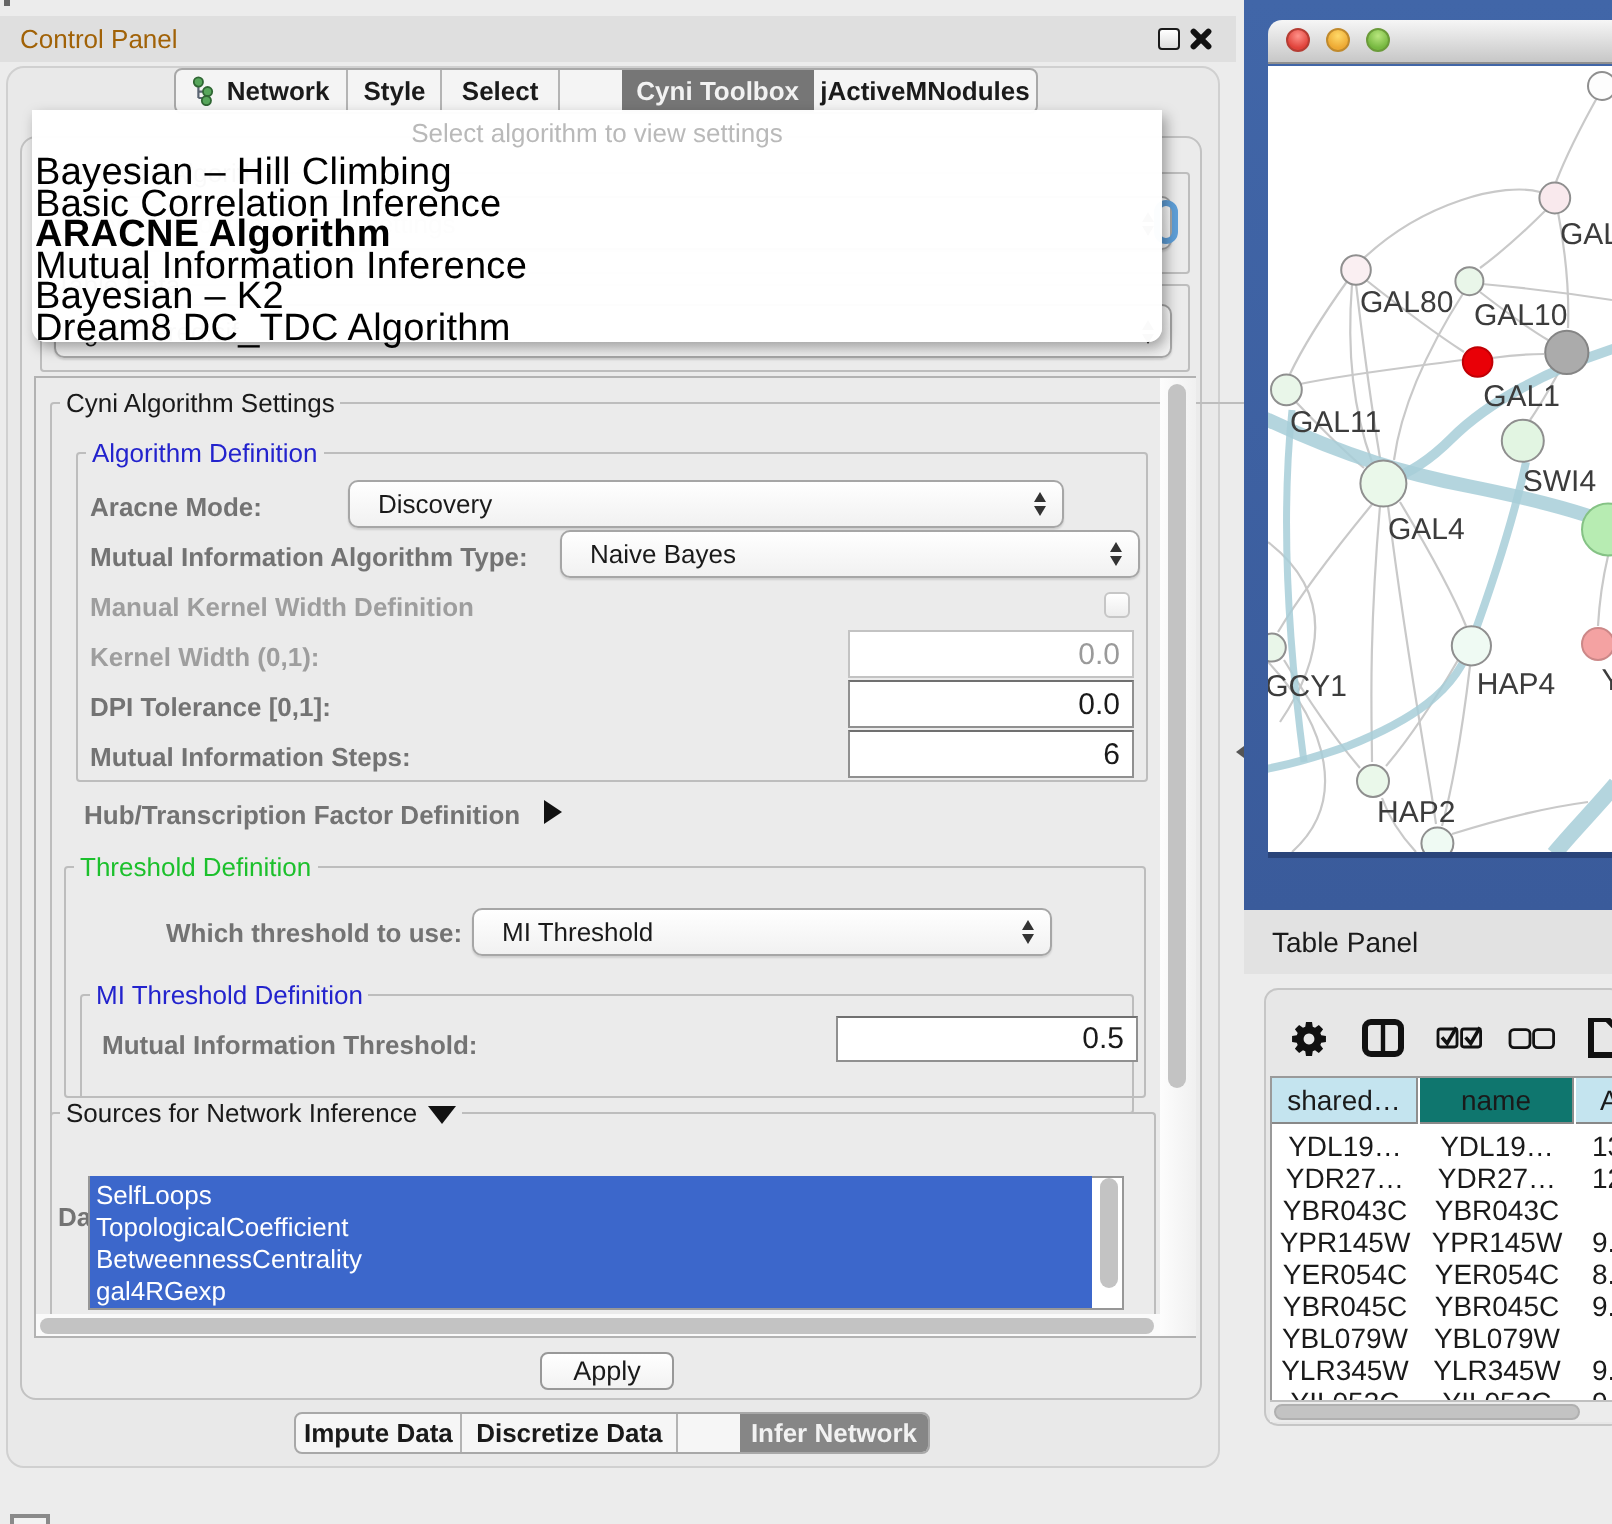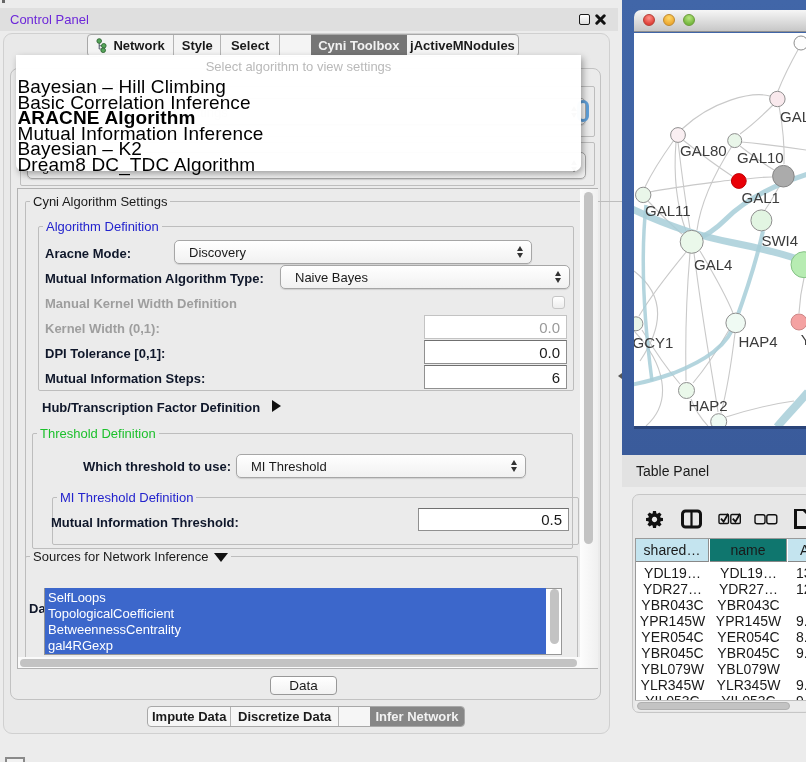--- a/index.html
+++ b/index.html
@@ -2,21 +2,21 @@
 <html><head>
 <meta charset="utf-8">
 <style>
 * { margin:0; padding:0; box-sizing:border-box; }
 html,body { width:806px; height:762px; overflow:hidden; }
 body { font-family:"Liberation Sans", sans-serif; background:#ececec; position:relative; font-size:13px; color:#1a1a1a; }
 .abs { position:absolute; }
 
 
 #cp-titlebar { left:0; top:8px; width:618px; height:23px; background:#dfdfdf; }
-#cp-title { left:10px; top:12px; font-size:13px; color:#6d28d9; }
+#cp-title { left:10px; top:12px; font-size:13px; color:#a16207; }
 #cp-float { left:579px; top:14px; width:11px; height:11px; border:1.5px solid #1a1a1a; border-radius:2px; background:linear-gradient(#fff,#ddd); }
 #tick { left:2px; top:0; width:3px; height:3px; background:#666; }
 
 
 #outer-panel { left:3px; top:33px; width:607px; height:701px; background:#e9e9e9; border:1px solid #d0d0d0; border-radius:9px; }
 
 
 #top-tabs { left:87px; top:34px; width:432px; height:23px; border:1px solid #a8a8a8; border-radius:4px; background:#f4f4f4; display:flex; overflow:hidden; }
 .tab { display:flex; align-items:center; justify-content:center; font-size:13px; font-weight:600; color:#1a1a1a; border-right:1px solid #b4b4b4; }
 .tab:last-child { border-right:none; }
@@ -33,21 +33,21 @@
 .combo { position:absolute; background:linear-gradient(#ffffff,#f1f1f1); border:1px solid #a6a6a6; border-radius:5px; box-shadow:0 1px 1px rgba(0,0,0,0.12); font-size:13px; }
 .combo .ctext { position:absolute; left:14px; top:50%; transform:translateY(-50%); }
 .carr { position:absolute; right:7px; top:50%; width:7px; height:12px; transform:translateY(-50%); }
 .carr:before { content:""; position:absolute; left:0; top:0; border-left:3.5px solid transparent; border-right:3.5px solid transparent; border-bottom:5px solid #333; }
 .carr:after { content:""; position:absolute; left:0; bottom:0; border-left:3.5px solid transparent; border-right:3.5px solid transparent; border-top:5px solid #333; }
 
 
 .tfield { position:absolute; background:#fff; border:1px solid #909090; border-top-color:#707070; font-size:15px; text-align:right; padding-right:6px; display:flex; align-items:center; justify-content:flex-end; }
 .tfield.dis { border:1px solid #c3c3c3; color:#9a9a9a; }
 
-.lbl { position:absolute; font-weight:bold; font-size:13px; color:#0f172a; white-space:nowrap; }
+.lbl { position:absolute; font-weight:bold; font-size:13px; color:#737373; white-space:nowrap; }
 .lbl.dis { color:#9e9e9e; }
 
 
 #popup { left:16px; top:55px; width:565px; height:116px; background:rgba(255,255,255,0.975); box-shadow:2px 3px 7px rgba(0,0,0,0.35); border-radius:0 0 7px 7px; z-index:50; }
 #popup .ptitle { position:absolute; top:4px; width:100%; text-align:center; color:#b9b9b9; font-size:13px; }
 #popup .pitem { position:absolute; left:1.5px; font-size:19px; letter-spacing:0.15px; color:#000; white-space:nowrap; }
 
 
 #attr-list { left:44px; top:588px; width:518px; height:67px; border:1px solid #979797; background:#fff; }
 #attr-blue { left:45px; top:588px; width:501px; height:66px; background:#3c67cb; }
@@ -173,21 +173,21 @@
 <div class="abs" style="left:272px; top:400px; width:0; height:0; border-top:6px solid transparent; border-bottom:6px solid transparent; border-left:9px solid #111;"></div>
 
 <div class="gbox" style="left:32px; top:433px; width:541px; height:116px;">
     <span class="gtitle" style="color:#1cc02c;">Threshold Definition</span>
   </div>
 <div class="lbl" style="left:83px; top:459px;">Which threshold to use:</div>
 <div class="combo" style="left:236px; top:454px; width:290px; height:24px;">
     <span class="ctext">MI Threshold</span>
     <span class="carr"></span>
   </div>
-<div class="gbox" style="left:52px; top:497px; width:527px; height:48px;">
+<div class="gbox" style="left:40px; top:497px; width:527px; height:60px;">
     <span class="gtitle" style="color:#2323cd;">MI Threshold Definition</span>
   </div>
 <div class="lbl" style="left:51px; top:515px;">Mutual Information Threshold:</div>
 <div class="tfield" style="left:418px; top:508px; width:151px; height:23px;">0.5</div>
 
 <div class="gbox" style="left:25px; top:556px; width:553px; height:111px; border-bottom:none;">
     <span class="gtitle">Sources for Network Inference <span style="display:inline-block; width:0; height:0; border-left:7px solid transparent; border-right:7px solid transparent; border-top:9px solid #111; vertical-align:middle; margin-left:2px;"></span></span>
   </div>
 <div class="lbl" style="left:29px; top:568px;margin-top:33px;">Data Attributes</div>
 <div class="abs" id="attr-list"></div>
@@ -196,21 +196,21 @@
 <div class="litem" style="top:606px;">TopologicalCoefficient</div>
 <div class="litem" style="top:622px;">BetweennessCentrality</div>
 <div class="litem" style="top:638px;">gal4RGexp</div>
 <div class="sb-thumb" style="left:550px; top:589px; width:8.5px; height:55px;"></div>
 
 <div class="abs" style="left:580px; top:189px; width:18px; height:479px; background:linear-gradient(90deg,#fdfdfd,#f0f0f0);"></div>
 <div class="sb-thumb" style="left:584px; top:192px; width:9px; height:352px;"></div>
 <div class="abs" style="left:18px; top:657px; width:562px; height:11px; background:#fafafa;"></div>
 <div class="sb-thumb" style="left:20px; top:658.5px; width:557px; height:8px;"></div>
 
-<div class="abs" id="apply">Data</div>
+<div class="abs" id="apply">Apply</div>
 
 <div class="abs" id="bot-tabs">
   <div class="tab" style="width:93px;">Impute Data</div>
   <div class="tab" style="width:120px;">Discretize Data</div>
   <div class="tab sel" style="width:105px; background:#868686;">Infer Network</div>
 </div>
 
 <div class="abs" style="left:617.5px; top:373px; width:0; height:0; border-top:3px solid transparent; border-bottom:3px solid transparent; border-right:4.5px solid #555;"></div>
 
 <div class="abs" style="left:5px; top:757px; width:20px; height:12px; border:2px solid #8a8a8a; background:#f2f2f2;"></div>

